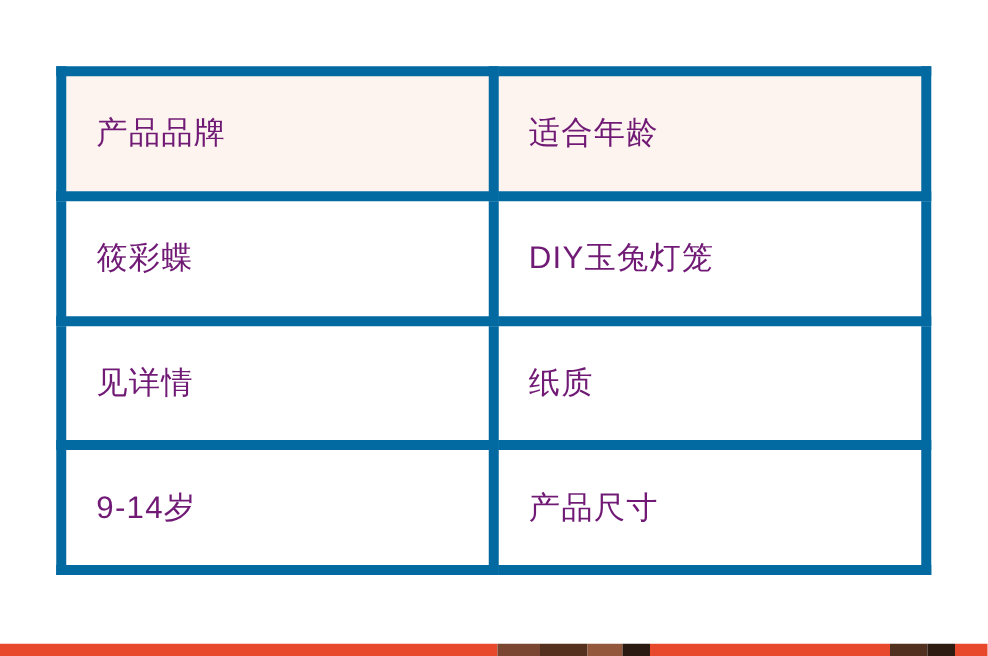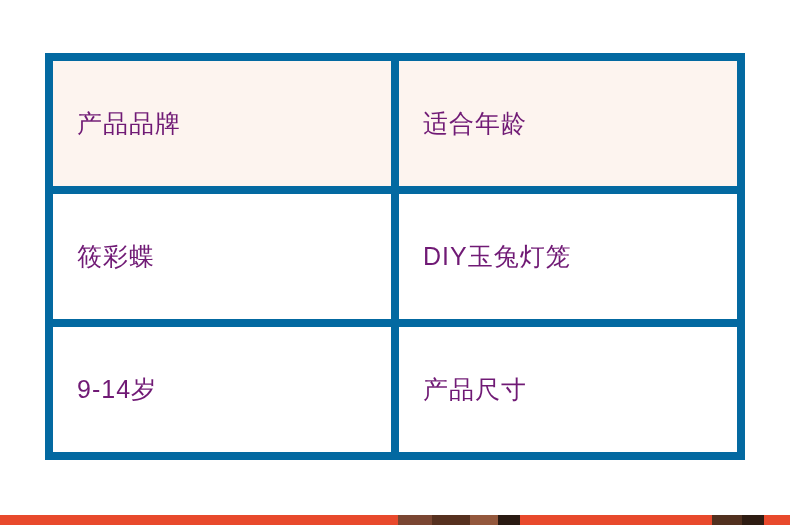--- a/index.html
+++ b/index.html
@@ -86,20 +86,24 @@
         <td>产品品牌</td>
         <td>适合年龄</td>
       </tr>
 
       <tr class="row-plain">
         <td>筱彩蝶</td>
         <td>DIY玉兔灯笼</td>
       </tr>
 
 
+      <tr class="row-plain">
+        <td>见详情</td>
+        <td>纸质</td>
+      </tr>
 
 
       <tr class="row-plain">
         <td>9-14岁</td>
         <td>产品尺寸</td>
       </tr>
 
     </tbody>
   </table>
 </div>

